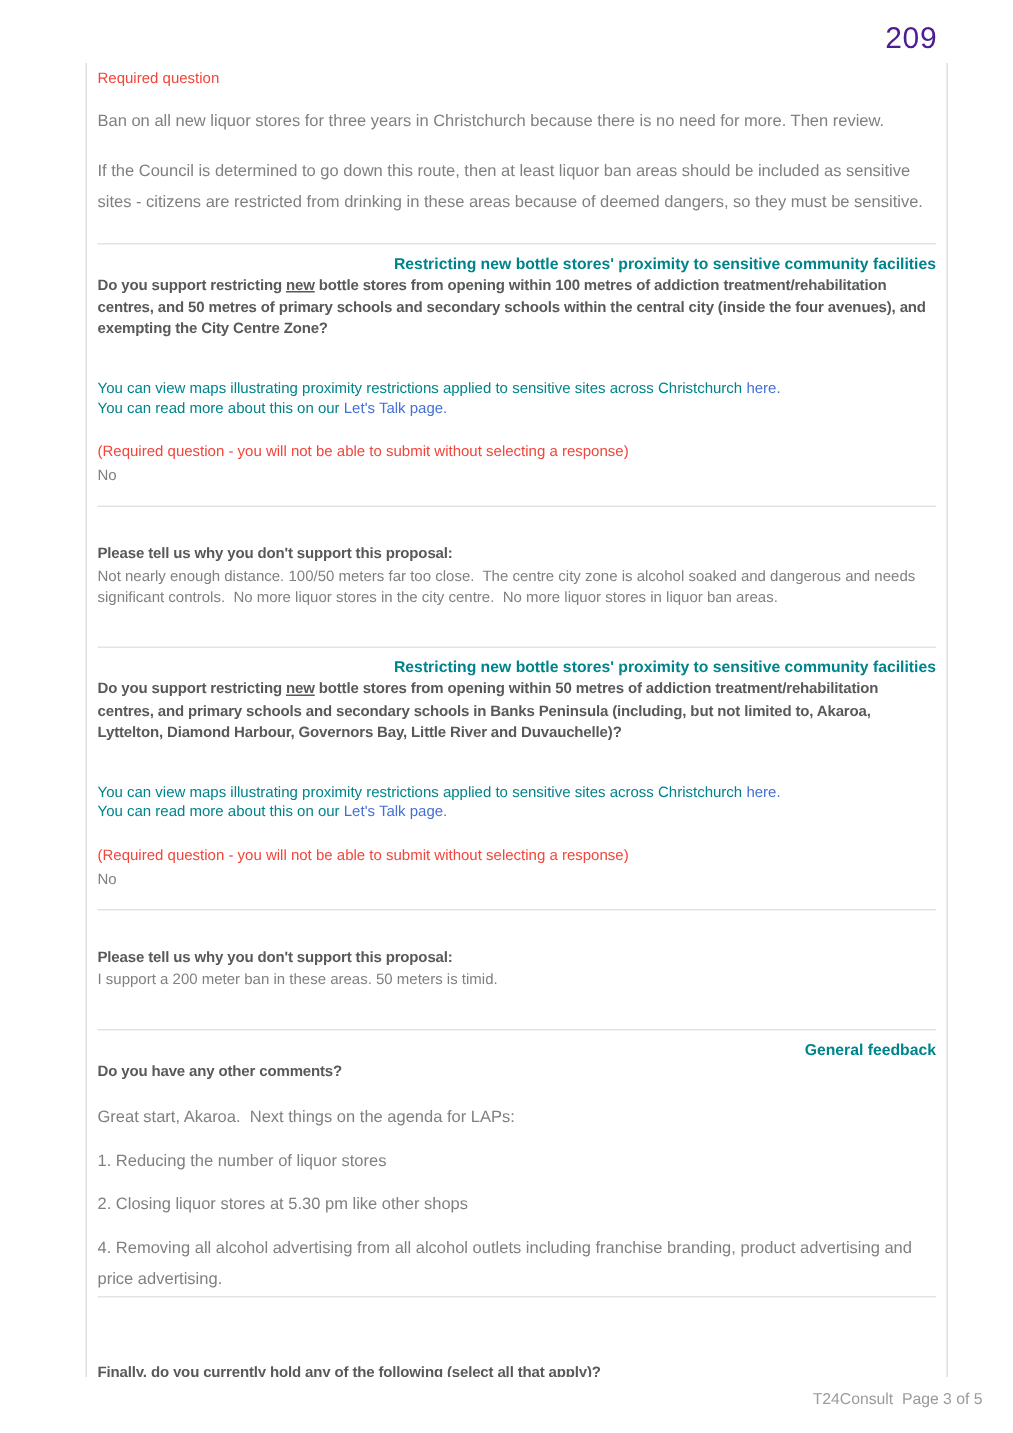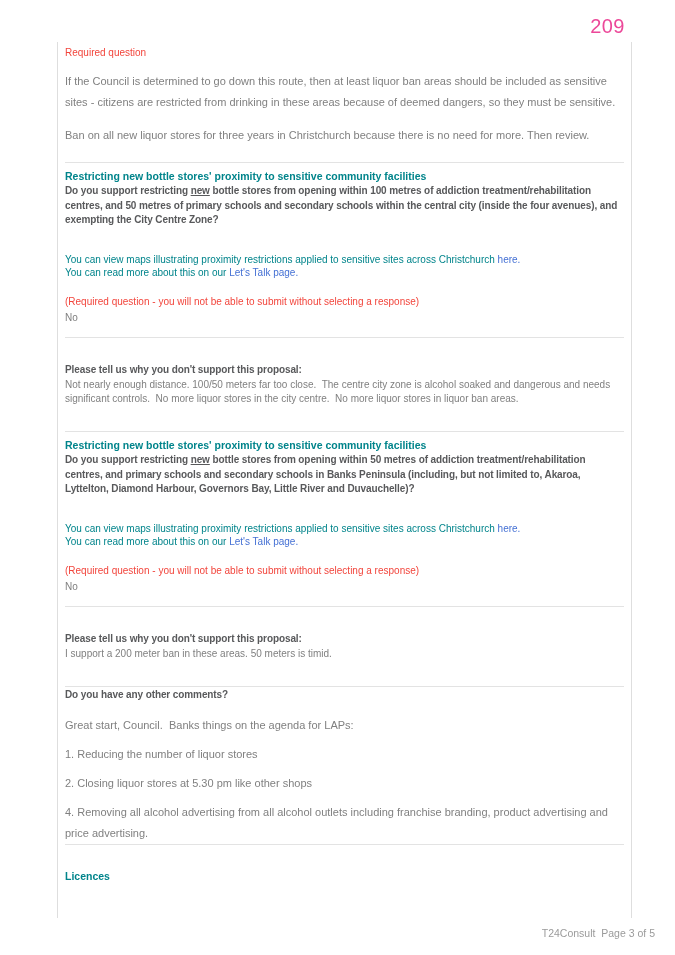--- a/index.html
+++ b/index.html
@@ -3,31 +3,31 @@
 <meta charset="utf-8">
 <style>
   html,body{margin:0;padding:0;}
   body{
     width:675px;height:955px;background:#ffffff;position:relative;
     font-family:"Liberation Sans", sans-serif;color:#808080;
     -webkit-font-smoothing:antialiased;
   }
   .pagenum{
     position:absolute;top:15px;right:50px;
-    font-size:20px;color:#ec4899;letter-spacing:0.5px;
+    font-size:20px;color:#4c1d95;letter-spacing:0.5px;
   }
   .qbox{
     position:absolute;left:57px;top:42px;width:575px;height:876px;
     box-sizing:border-box;border-left:1px solid #dedede;border-right:1px solid #dedede;
     padding:4px 7px 0 7px;display:flex;flex-direction:column;overflow:hidden;
   }
   .divider{border-top:1px solid #e3e3e3;height:0;flex:none;}
   .lbl-red-sm{font-size:10px;color:#f2453c;line-height:13px;}
   .body-lg{font-size:11px;line-height:21px;color:#808080;white-space:pre-wrap;}
-  .teal-head{font-size:10.5px;font-weight:bold;color:#00848b;line-height:13px;}
+  .teal-head{font-size:10.5px;font-weight:bold;color:#00848b;line-height:13px;text-align:right;}
   .q-bold{font-size:10px;font-weight:bold;color:#58595b;line-height:14.5px;letter-spacing:-0.1px;}
   .q-bold .und{text-decoration:underline;}
   .link-line{font-size:10px;color:#00848b;line-height:13.5px;}
   .link-line a{color:#4470d4;text-decoration:none;cursor:pointer;}
   .req-note{font-size:10px;color:#f2453c;line-height:13px;}
   .ans{font-size:10px;color:#808080;line-height:14px;white-space:pre-wrap;}
   .comment{font-size:11px;line-height:21px;color:#808080;white-space:pre-wrap;margin-top:8px;}
   .grow{flex:1 1 auto;}
   .footer{
     position:absolute;top:927px;right:20px;
@@ -39,22 +39,22 @@
   .mt15{margin-top:15px;} .mt16{margin-top:16px;} .mb12{margin-bottom:12px;margin-top:44px;}
 </style>
 </head>
 <body>
 
 <div class="pagenum">209</div>
 
 <div class="qbox">
 
   <div class="lbl-red-sm">Required question</div>
+  <div class="body-lg mt12">Ban on all new liquor stores for three years in Christchurch because there is no need for more. Then review.</div>
   <div class="body-lg mt12">If the Council is determined to go down this route, then at least liquor ban areas should be included as sensitive sites - citizens are restricted from drinking in these areas because of deemed dangers, so they must be sensitive.</div>
-  <div class="body-lg mt12">Ban on all new liquor stores for three years in Christchurch because there is no need for more. Then review.</div>
 
   <div class="divider mt16"></div>
 
   <div class="teal-head mt7">Restricting new bottle stores' proximity to sensitive community facilities</div>
   <div class="q-bold mt1"><span>Do you support restricting </span><span class="und">new</span><span> bottle stores from opening within 100 metres of addiction treatment/rehabilitation centres, and 50 metres of primary schools and secondary schools within the central city (inside the four avenues), and exempting the City Centre Zone?</span></div>
   <div class="link-line mt11"><span>You can view maps illustrating proximity restrictions applied to sensitive sites across Christchurch </span><a>here.</a></div>
   <div class="link-line"><span>You can read more about this on our </span><a>Let's Talk page.</a></div>
   <div class="req-note mt15">(Required question - you will not be able to submit without selecting a response)</div>
   <div class="ans mt3">No</div>
 
@@ -72,28 +72,28 @@
   <div class="req-note mt15">(Required question - you will not be able to submit without selecting a response)</div>
   <div class="ans mt3">No</div>
 
   <div class="divider mt12"></div>
 
   <div class="q-bold mt13">Please tell us why you don't support this proposal:</div>
   <div class="ans mt1">I support a 200 meter ban in these areas. 50 meters is timid.</div>
 
   <div class="divider mt11"></div>
 
+  <div class="teal-head mt7">General feedback</div>
   <div class="q-bold mt1">Do you have any other comments?</div>
-  <div class="comment mt12">Great start, Council.  Banks things on the agenda for LAPs:</div>
+  <div class="comment mt12">Great start, Akaroa.  Next things on the agenda for LAPs:</div>
   <div class="comment">1. Reducing the number of liquor stores</div>
   <div class="comment">2. Closing liquor stores at 5.30 pm like other shops</div>
   <div class="comment">4. Removing all alcohol advertising from all alcohol outlets including franchise branding, product advertising and price advertising.</div>
 
   <div class="grow"></div>
 
   <div class="divider"></div>
 
-  <div class="teal-head mt11">Licences</div>
   <div class="q-bold mt16 mb12">Finally, do you currently hold any of the following (select all that apply)?</div>
 
 </div>
 
 <div class="footer">T24Consult  Page 3 of 5</div>
 
 </body></html>

